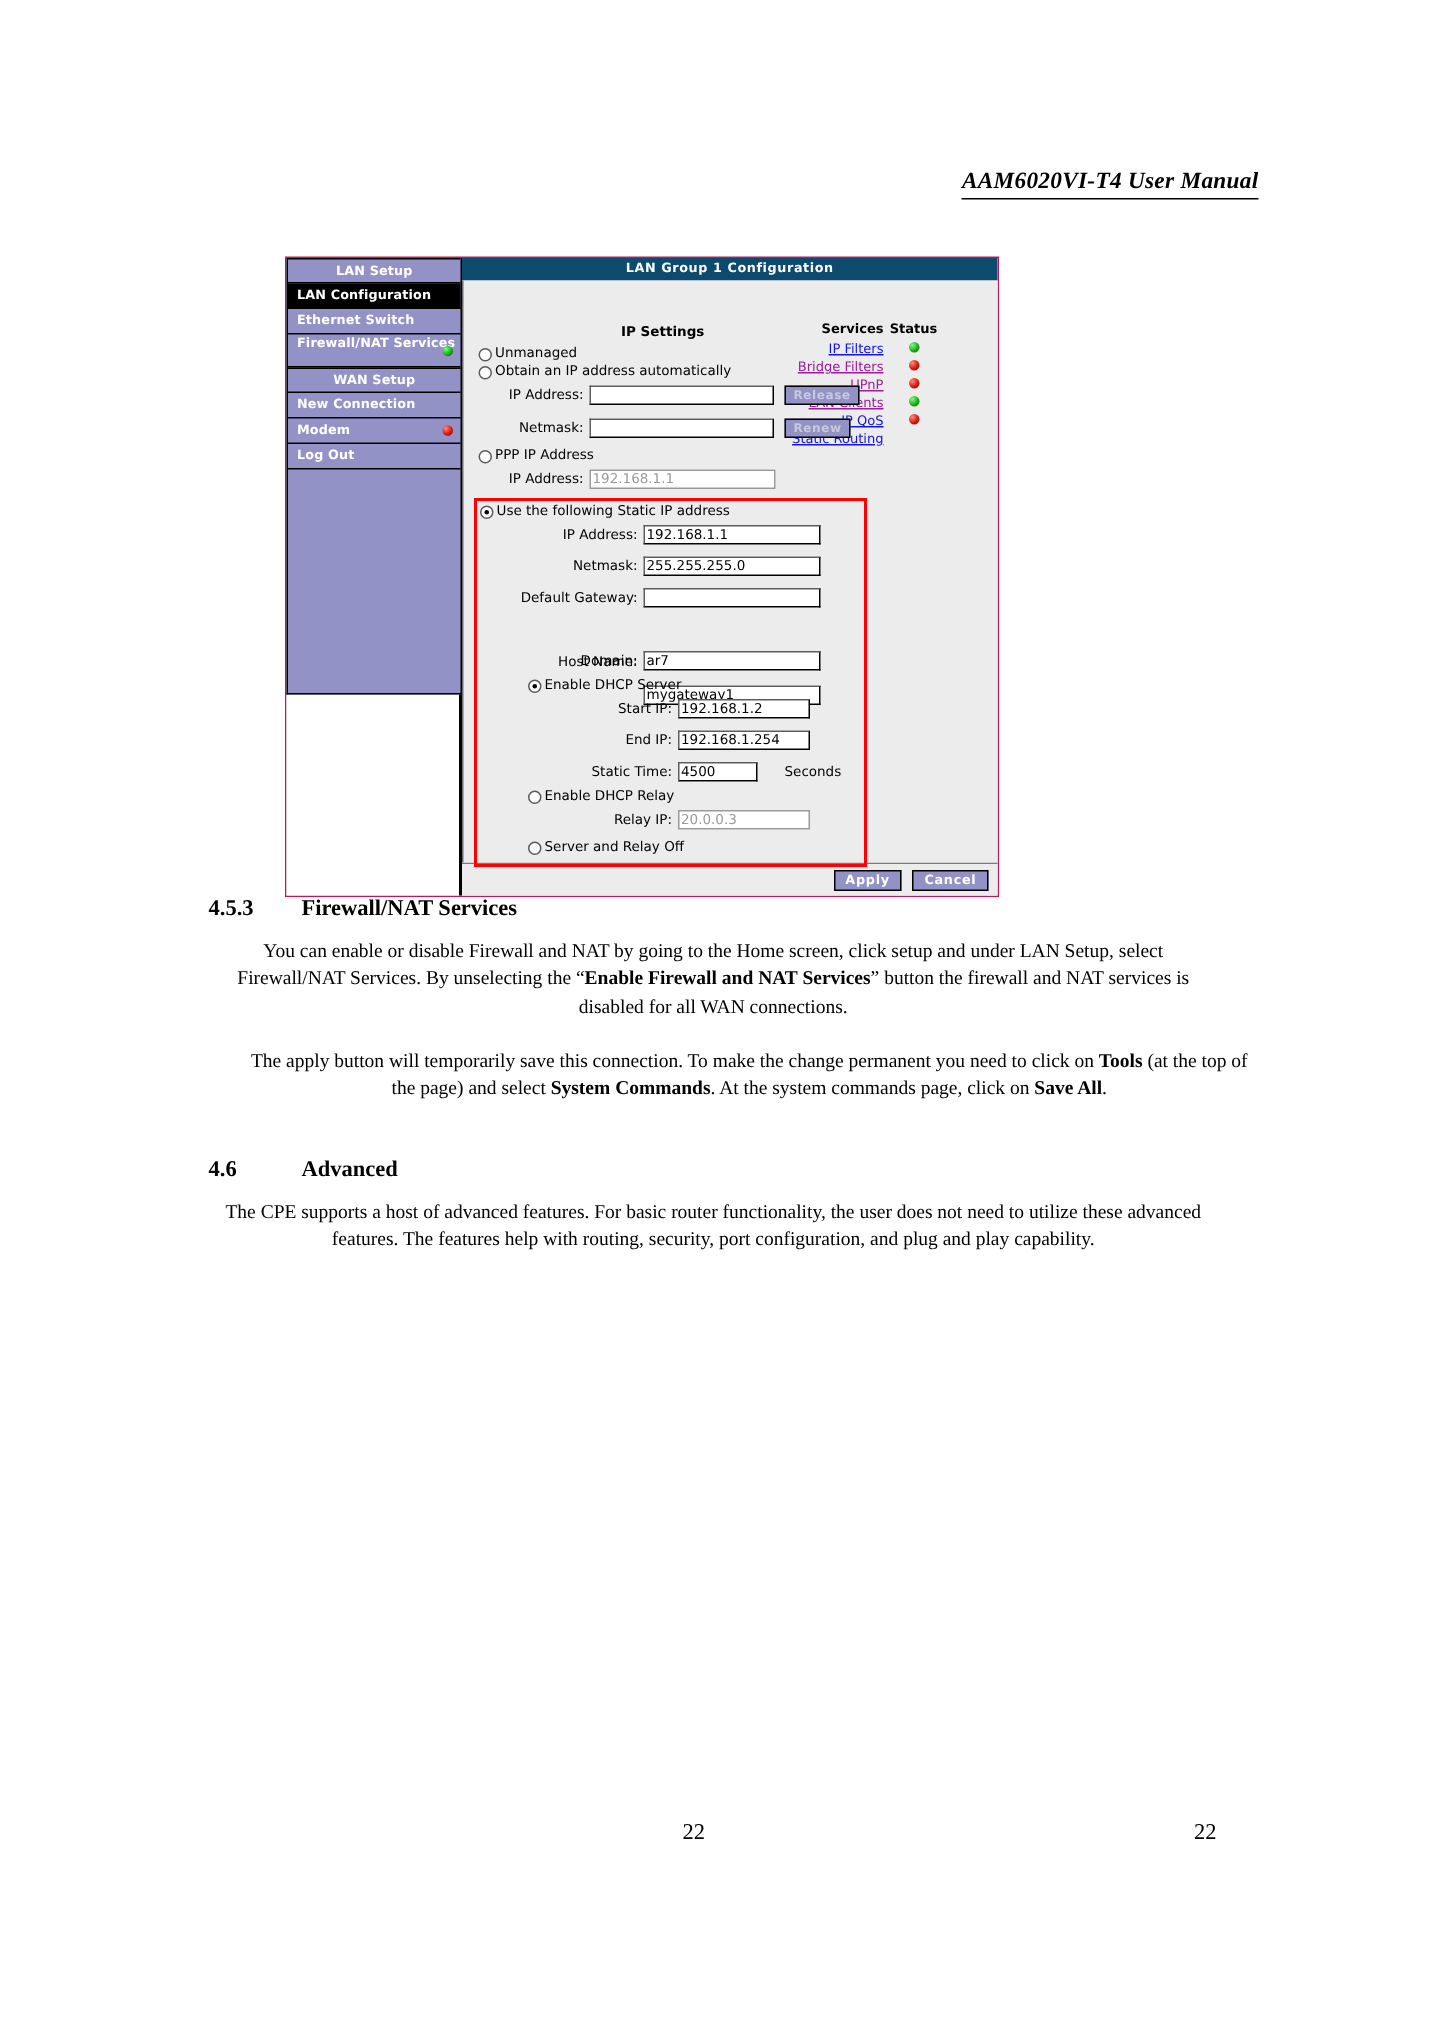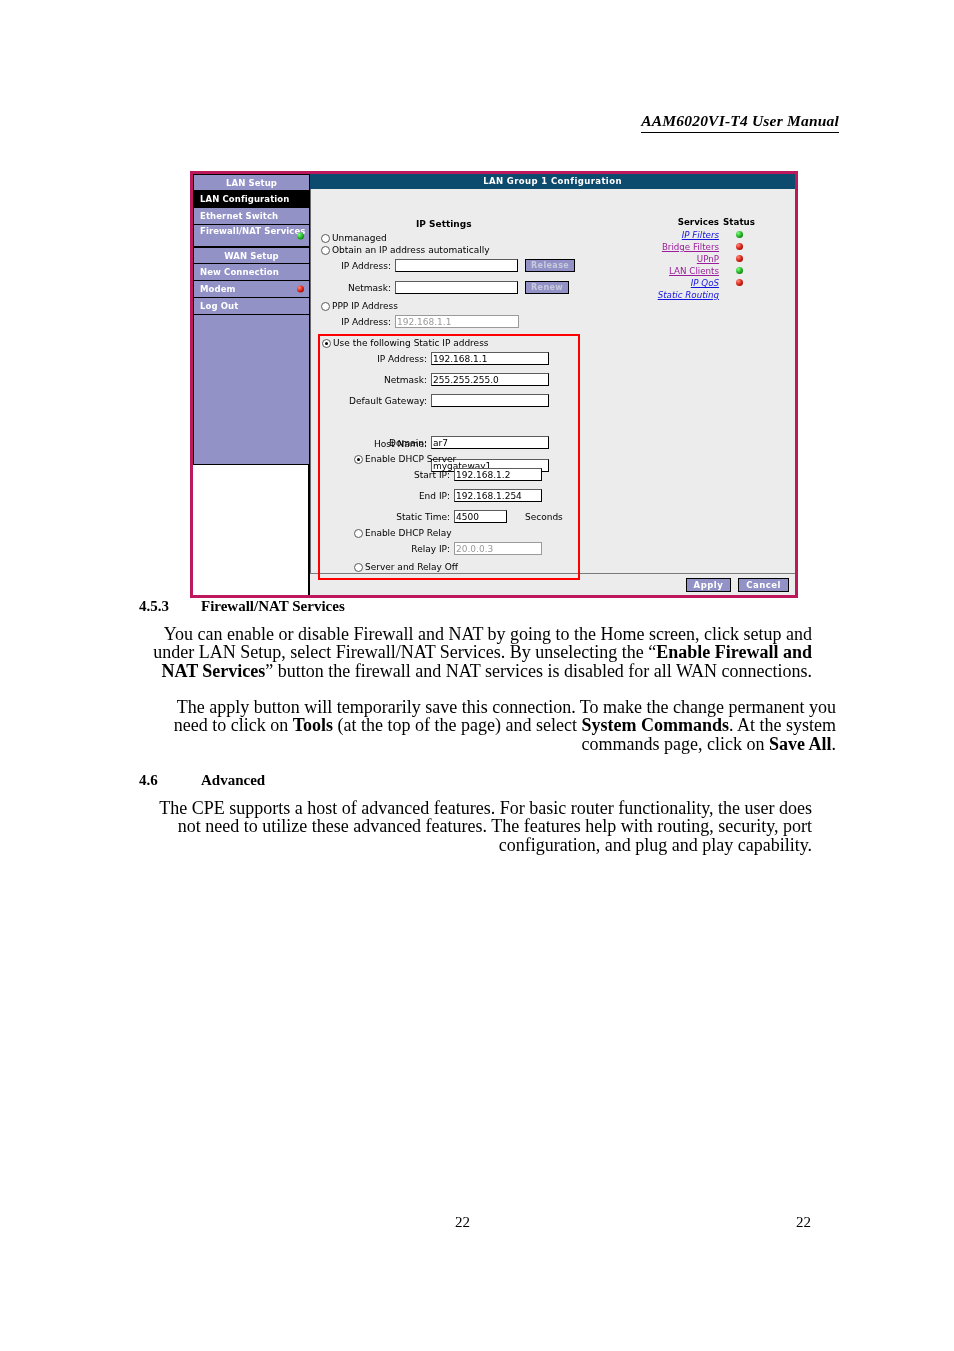--- a/index.html
+++ b/index.html
@@ -29,24 +29,24 @@
     border-bottom: 1.4px solid #000;
     padding-bottom: 2px;
     white-space: nowrap;
   }
 
   
   .ui-shot {
     position: absolute;
     left: 190px;
     top: 171px;
-    width: 608px;
+    width: 476px;
     height: 427px;
     background: #ffffff;
-    border: 3px solid #be185d;
+    border: 1px solid #be185d;
     box-sizing: border-box;
     font-family: "DejaVu Sans", sans-serif;
     display: flex;
     flex-direction: column;
   }
   .ui-body {
     display: flex;
     flex: 1 1 auto;
     min-height: 0;
   }
@@ -164,21 +164,21 @@
   .services th.st { text-align: center; width: 40px; }
   .services td.name {
     text-align: right;
     padding: 0.5px 0;
     white-space: nowrap;
   }
   .services td.name a {
     text-decoration: underline;
     cursor: pointer;
   }
-  .link-blue { color: #1414e0; font-style: italic; }
+  .link-blue { color: #1414e0; }
   .link-purple { color: #9b1d9b; }
   .services td.st { text-align: center; }
   .services .dot {
     display: inline-block;
     width: 7px;
     height: 7px;
     border-radius: 50%;
   }
 
   
@@ -298,24 +298,24 @@
     font-weight: bold;
     font-family: "Liberation Serif", serif;
     white-space: nowrap;
   }
   .sec-head .num { display: inline-block; width: 62px; }
 
   .para {
     position: absolute;
     left: 139px;
     width: 673px;
-    font-size: 18px;
+    font-size: 13px;
     line-height: 18.4px;
     font-family: "Liberation Serif", serif;
-    text-align: right;
+    text-align: center;
   }
   .para b { font-weight: bold; }
 
   .pagenum {
     position: absolute;
     top: 1214px;
     font-size: 15px;
     font-family: "Liberation Serif", serif;
   }
 </style>

